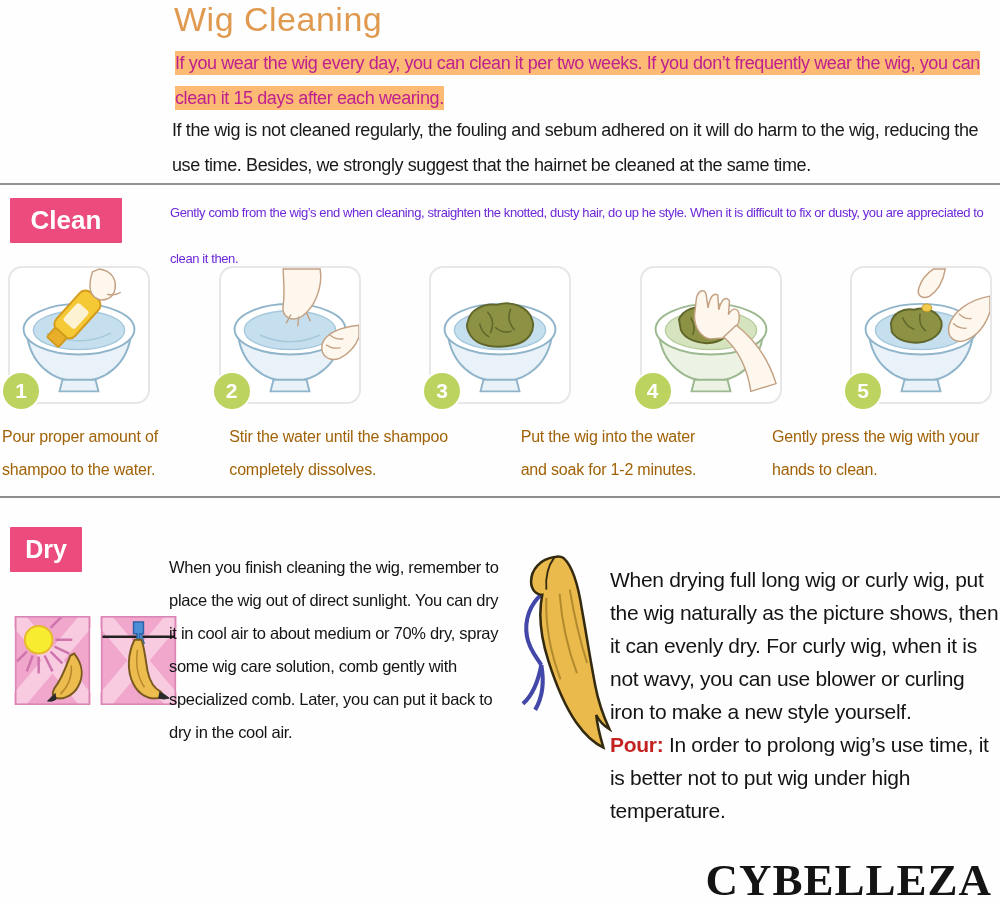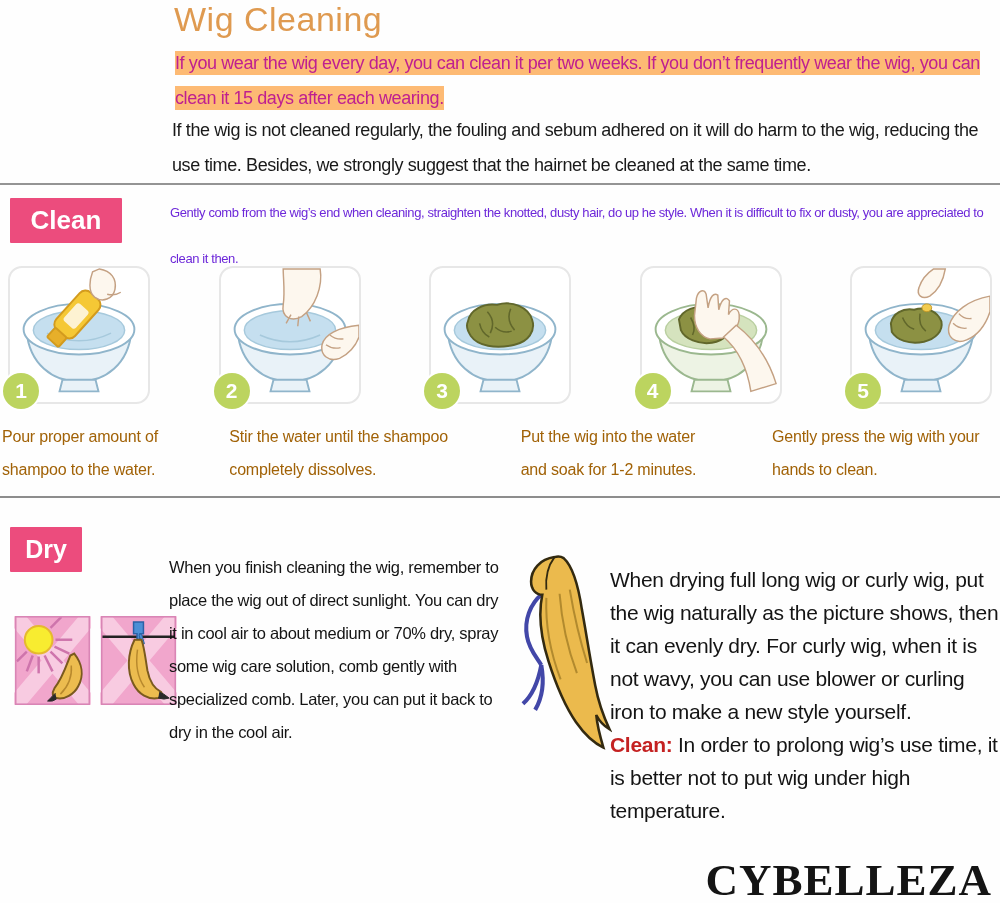--- a/index.html
+++ b/index.html
@@ -204,20 +204,20 @@
       <path d="M43 112 C46 128 44 144 37 156" stroke="#4247A8" stroke-width="4" fill="none"></path>
       <path d="M56 6 C42 8 33 18 33 30 C33 38 38 43 44 43 C40 62 43 86 50 108 C57 130 66 152 77 168 C84 178 93 188 104 193 C101 183 98 172 97 161 C100 167 105 172 110 175 C104 162 99 148 96 132 C91 106 87 80 83 58 C80 38 75 16 65 7 C62 5 59 5 56 6 Z" fill="#EBBA4D" stroke="#332A10" stroke-width="2.5"></path>
       <path d="M48 46 C47 72 52 100 62 126 M61 42 C63 68 69 96 78 120 M71 38 C75 62 81 88 88 110" stroke="#B28A2E" stroke-width="2" fill="none"></path>
       <path d="M56 6 C50 14 47 26 48 38" stroke="#332A10" stroke-width="1.8" fill="none"></path>
     </svg>
   </div>
 
   <div class="dry-para-right">
     <div>When drying full long wig or curly wig, put the wig naturally as the picture shows, then it can evenly dry. For curly wig, when it is not wavy, you can use blower or curling iron to make a new style yourself.</div>
     <div>
-      <span class="note-label">Clean:</span>
+      <span class="note-label">Pour:</span>
       <span>In order to prolong wig’s use time, it is better not to put wig under high temperature.</span>
     </div>
   </div>
 
   <div class="brand">CYBELLEZA</div>
 
 </div>
 
 </body></html>

